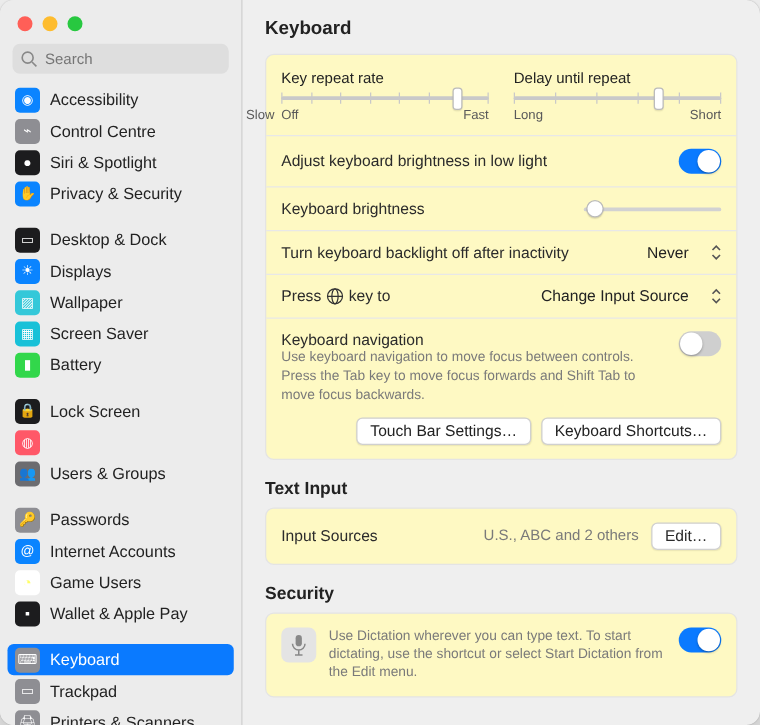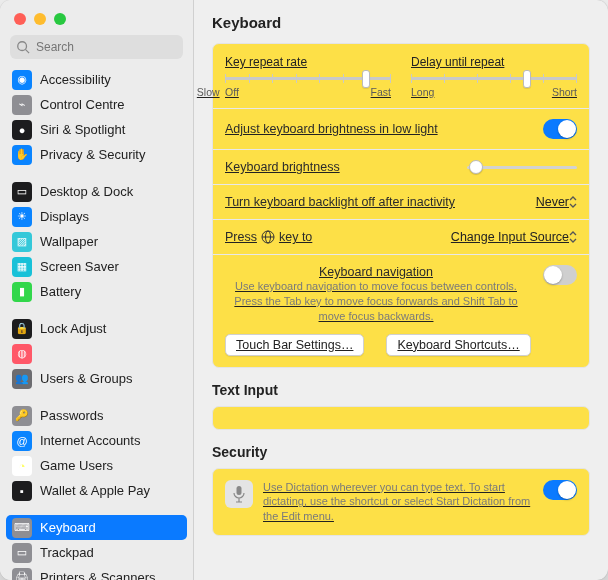--- a/index.html
+++ b/index.html
@@ -18,44 +18,44 @@
 .sidelist { flex: 1; overflow-y: auto; padding: 0 6px; }
 .sidelist::-webkit-scrollbar { width: 0; }
 .sideitem { display: flex; align-items: center; height: 25px; padding: 0 6px; border-radius: 5px; font-size: 13px; color: #222; cursor: default; gap: 8px; }
 .sideitem.selected { background: #0a7aff; color: #fff; }
 .icon-box { width: 20px; height: 20px; border-radius: 4px; display: flex; align-items: center; justify-content: center; flex-shrink: 0; font-size: 11px; color: #fff; }
 .spacer { height: 12px; }
 .main { flex: 1; overflow-y: auto; padding: 14px 18px 0 18px; color: #222; }
 .main::-webkit-scrollbar { width: 14px; }
 .main::-webkit-scrollbar-thumb { background: #c0c0c0; border-radius: 7px; border: 4px solid #efefef; }
 h1 { font-size: 15px; font-weight: 700; margin-bottom: 12px; }
-.panel { background: #fde047; border: 1px solid #e4e4e4; border-radius: 7px; padding: 11px 12px; margin-bottom: 14px; text-decoration: underline; }
-.row { display: flex; align-items: center; justify-content: space-between; font-size: 12.5px; color: #2b2b2b; text-align: center; }
+.panel { background: #fef9c3; border: 1px solid #e4e4e4; border-radius: 7px; padding: 11px 12px; margin-bottom: 14px; }
+.row { display: flex; align-items: center; justify-content: space-between; font-size: 12.5px; color: #2b2b2b; }
 .section-title { font-size: 14px; font-weight: 700; margin-bottom: 8px; }
 .sub { font-size: 11px; color: #7a7a7a; line-height: 1.35; }
 .sliders { display: flex; gap: 20px; }
 .sliders .col { flex: 1; }
 .col .label { font-size: 12px; margin-bottom: 6px; }
 .track { position: relative; height: 3px; background: #c9c9c9; border-radius: 2px; margin: 8px 0 6px; }
 .track .ticks { position: absolute; inset: -3px 0 -3px 0; display: flex; justify-content: space-between; }
 .track .ticks i { width: 1px; height: 9px; background: #c9c9c9; }
 .knob { position: absolute; top: 50%; width: 8px; height: 18px; background: #fff; border: 1px solid #bbb; border-radius: 3px; transform: translate(-50%,-50%); box-shadow: 0 1px 1px rgba(0,0,0,0.1); }
 .sliderlabels { display: flex; justify-content: space-between; font-size: 10.5px; color: #5a5a5a; }
 .toggle { width: 34px; height: 20px; border-radius: 10px; position: relative; cursor: pointer; }
 .toggle.on { background: #0a7aff; }
 .toggle.off { background: #cfcfcf; }
 .toggle .kn { position: absolute; top: 1px; width: 18px; height: 18px; border-radius: 50%; background: #fff; box-shadow: 0 1px 2px rgba(0,0,0,0.3); }
 .toggle.on .kn { right: 1px; }
 .toggle.off .kn { left: 1px; }
 .minislider { width: 110px; height: 3px; background: #d2d2d2; border-radius: 2px; position: relative; }
 .minislider .k { position: absolute; top: 50%; left: 8%; width: 14px; height: 14px; background: #fff; border: 1px solid #bbb; border-radius: 50%; transform: translate(-50%,-50%); box-shadow: 0 1px 1px rgba(0,0,0,0.15); }
-.select { display: inline-flex; align-items: center; font-size: 12.5px; gap: 0; color: #222; }
+.select { display: inline-flex; align-items: center; font-size: 12.5px; gap: 18px; color: #222; }
 .select svg { width: 8px; height: 14px; }
 .divider { height: 1px; background: #e8e8e8; margin: 10px -12px; }
-.btnrow { display: flex; gap: 22px; margin-top: 10px; }
+.btnrow { display: flex; justify-content: flex-end; gap: 8px; margin-top: 10px; }
 .btn { background: #fff; border: 1px solid #d0d0d0; border-radius: 5px; padding: 3px 10px; font-size: 12.5px; box-shadow: 0 0.5px 1px rgba(0,0,0,0.08); cursor: default; }
 .globekey { display: inline-flex; align-items: center; gap: 4px; }
 .mic-icon { width: 28px; height: 28px; background: #e4e4e4; border-radius: 6px; display: flex; align-items: center; justify-content: center; flex-shrink: 0; margin-right: 10px; }
 .dictrow { display: flex; align-items: flex-start; }
 .dictrow .txt { flex: 1; }
 </style>
 </head>
 <body>
 
 <div class="window">
@@ -109,21 +109,21 @@
           <div class="icon-box" style="background: rgb(24, 193, 216);">▦</div>
           <span>Screen Saver</span>
         </div>
         <div class="sideitem">
           <div class="icon-box" style="background: rgb(50, 215, 75);">▮</div>
           <span>Battery</span>
         </div>
         <div class="spacer"></div>
         <div class="sideitem">
           <div class="icon-box" style="background: rgb(28, 28, 30);">🔒</div>
-          <span>Lock Adjust</span>
+          <span>Lock Screen</span>
         </div>
         <div class="sideitem">
           <div class="icon-box" style="background: rgb(255, 88, 104);">◍</div>
         </div>
         <div class="sideitem">
           <div class="icon-box" style="background: rgb(108, 108, 112);">👥</div>
           <span>Users &amp; Groups</span>
         </div>
         <div class="spacer"></div>
         <div class="sideitem">
@@ -259,20 +259,27 @@
           </div>
       </div>
       <div class="btnrow">
         <div class="btn">Touch Bar Settings…</div>
         <div class="btn">Keyboard Shortcuts…</div>
       </div>
     </div>
 
     <div class="section-title">Text Input</div>
     <div class="panel">
+      <div class="row">
+        <span>Input Sources</span>
+        <span style="display:flex;align-items:center;gap:10px">
+          <span class="sub" style="font-size:12px">U.S., ABC and 2 others</span>
+          <span class="btn">Edit…</span>
+        </span>
+      </div>
     </div>
 
     <div class="section-title">Security</div>
     <div class="panel" style="margin-bottom:0">
       <div class="dictrow">
         <div class="mic-icon">
           <svg width="14" height="18" viewBox="0 0 14 18">
               <rect x="4.5" y="1" width="5" height="9" rx="2.5" fill="#888"></rect>
               <path d="M2 8 a5 5 0 0 0 10 0 M7 13 v4 M4 17 h6" fill="none" stroke="#888" stroke-width="1.2"></path>
             </svg>

